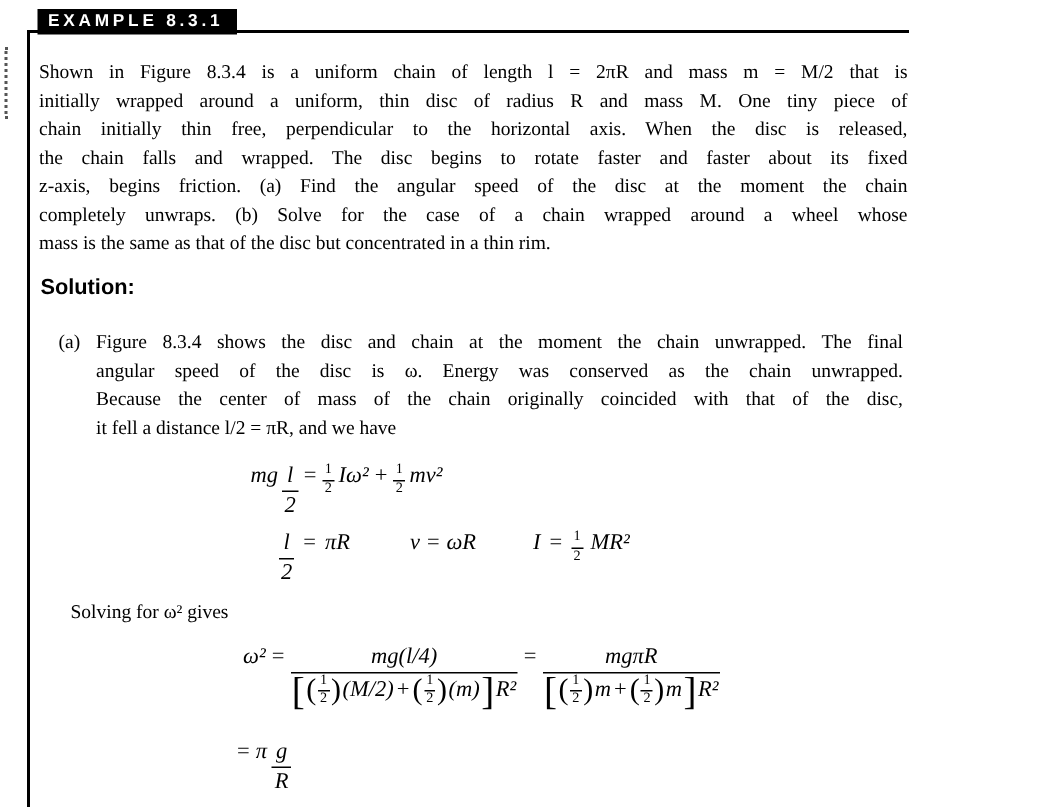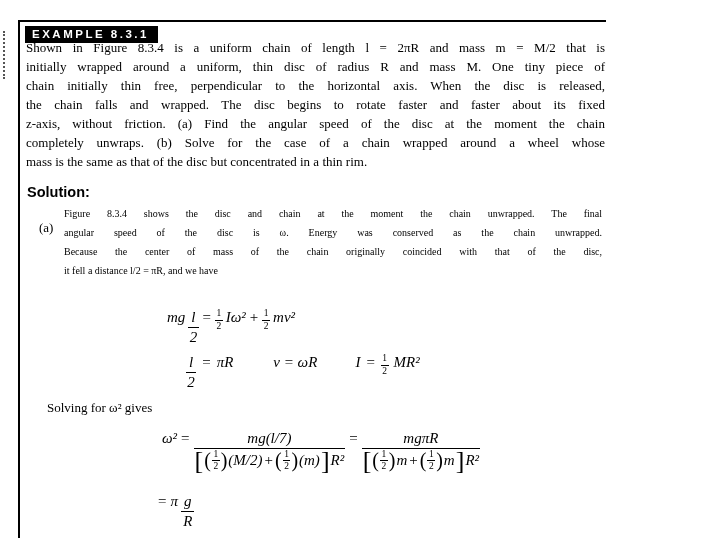--- a/index.html
+++ b/index.html
@@ -7,31 +7,31 @@
     position:relative; width:702px; height:538px; background:#ffffff;
     font-family:"Liberation Serif", serif; color:#000; overflow:hidden;
   }
   .scan-mark { position:absolute; left:3px; top:31px; height:48px; width:0;
     border-left:2px dotted #555; }
   .vline { position:absolute; left:18px; top:21px; width:2px; height:517px; background:#000; }
   .hline { position:absolute; left:18px; top:20px; width:588px; height:2px; background:#000; }
   .example-box {
     position:absolute; left:25px; top:6px; height:17px; background:#000; color:#fff;
     font-family:"Liberation Sans", sans-serif; font-weight:bold; font-size:11.5px;
-    letter-spacing:2.5px; line-height:17px; padding:0 9px 0 7px; z-index:2;margin-top:20px;
+    letter-spacing:2.5px; line-height:17px; padding:0 9px 0 7px; z-index:2;
   }
   .problem { position:absolute; left:26px; top:38px; width:579px;
     font-size:13px; line-height:19px; }
   .jline { text-align:justify; text-align-last:justify; }
   .plainline { text-align:left; }
   .solution-heading { position:absolute; left:27px; top:184px;
     font-family:"Liberation Sans", sans-serif; font-weight:bold; font-size:14.5px; }
   .part-a-label { position:absolute; left:39px; top:218px; font-size:13px; line-height:19px; }
-  .part-a-body { position:absolute; left:64px; top:204px; width:538px;
-    font-size:10px; line-height:19px; }
+  .part-a-body { position:absolute; left:64px; top:218px; width:538px;
+    font-size:13px; line-height:19px; }
   .solving-text { position:absolute; left:47px; top:400px; font-size:13px; }
   .eq { position:absolute; display:flex; align-items:flex-start; column-gap:3px;
     font-size:15px; white-space:nowrap; }
   .eq.spread { column-gap:5px; }
   .it { font-style:italic; }
   .op { font-style:normal; padding:0 1px; }
   .frac { display:inline-flex; flex-direction:column; align-items:center; line-height:1.1; }
   .frac > .top { align-self:stretch; display:flex; justify-content:center; align-items:flex-end;
     border-bottom:1.5px solid #000; padding:0 3px 1px; column-gap:1px; }
   .frac > .bot { display:flex; justify-content:center; align-items:center;
@@ -56,21 +56,21 @@
 
   <div class="example-box">
     <span>EXAMPLE 8.3.1</span>
   </div>
 
   <div class="problem">
     <div class="jline">Shown in Figure 8.3.4 is a uniform chain of length l = 2πR and mass m = M/2 that is</div>
     <div class="jline">initially wrapped around a uniform, thin disc of radius R and mass M. One tiny piece of</div>
     <div class="jline">chain initially thin free, perpendicular to the horizontal axis. When the disc is released,</div>
     <div class="jline">the chain falls and wrapped. The disc begins to rotate faster and faster about its fixed</div>
-    <div class="jline">z-axis, without friction. (a) Find the angular speed of the disc at the moment the chain</div>
+    <div class="jline">z-axis, begins friction. (a) Find the angular speed of the disc at the moment the chain</div>
     <div class="jline">completely unwraps. (b) Solve for the case of a chain wrapped around a wheel whose</div>
     <div class="plainline">mass is the same as that of the disc but concentrated in a thin rim.</div>
   </div>
 
   <div class="solution-heading">Solution:</div>
 
   <div class="part-a-label">(a)</div>
 
   <div class="part-a-body">
     <div class="jline">Figure 8.3.4 shows the disc and chain at the moment the chain unwrapped. The final</div>
@@ -115,21 +115,21 @@
     </span>
     <span class="it">MR²</span>
   </div>
 
   <div class="solving-text">Solving for ω² gives</div>
 
   <div class="eq" style="left:162px; top:430px;">
     <span class="it">ω²</span>
     <span class="op">=</span>
     <span class="frac">
-      <span class="top it">mg(l/7)</span>
+      <span class="top it">mg(l/4)</span>
       <span class="bot">
         <span class="bracket">[</span>
         <span class="paren">(</span>
         <span class="sfrac">
           <span class="top">1</span>
           <span class="bot">2</span>
         </span>
         <span class="paren">)</span>
         <span class="it">(M/2)</span>
         <span class="op">+</span>

